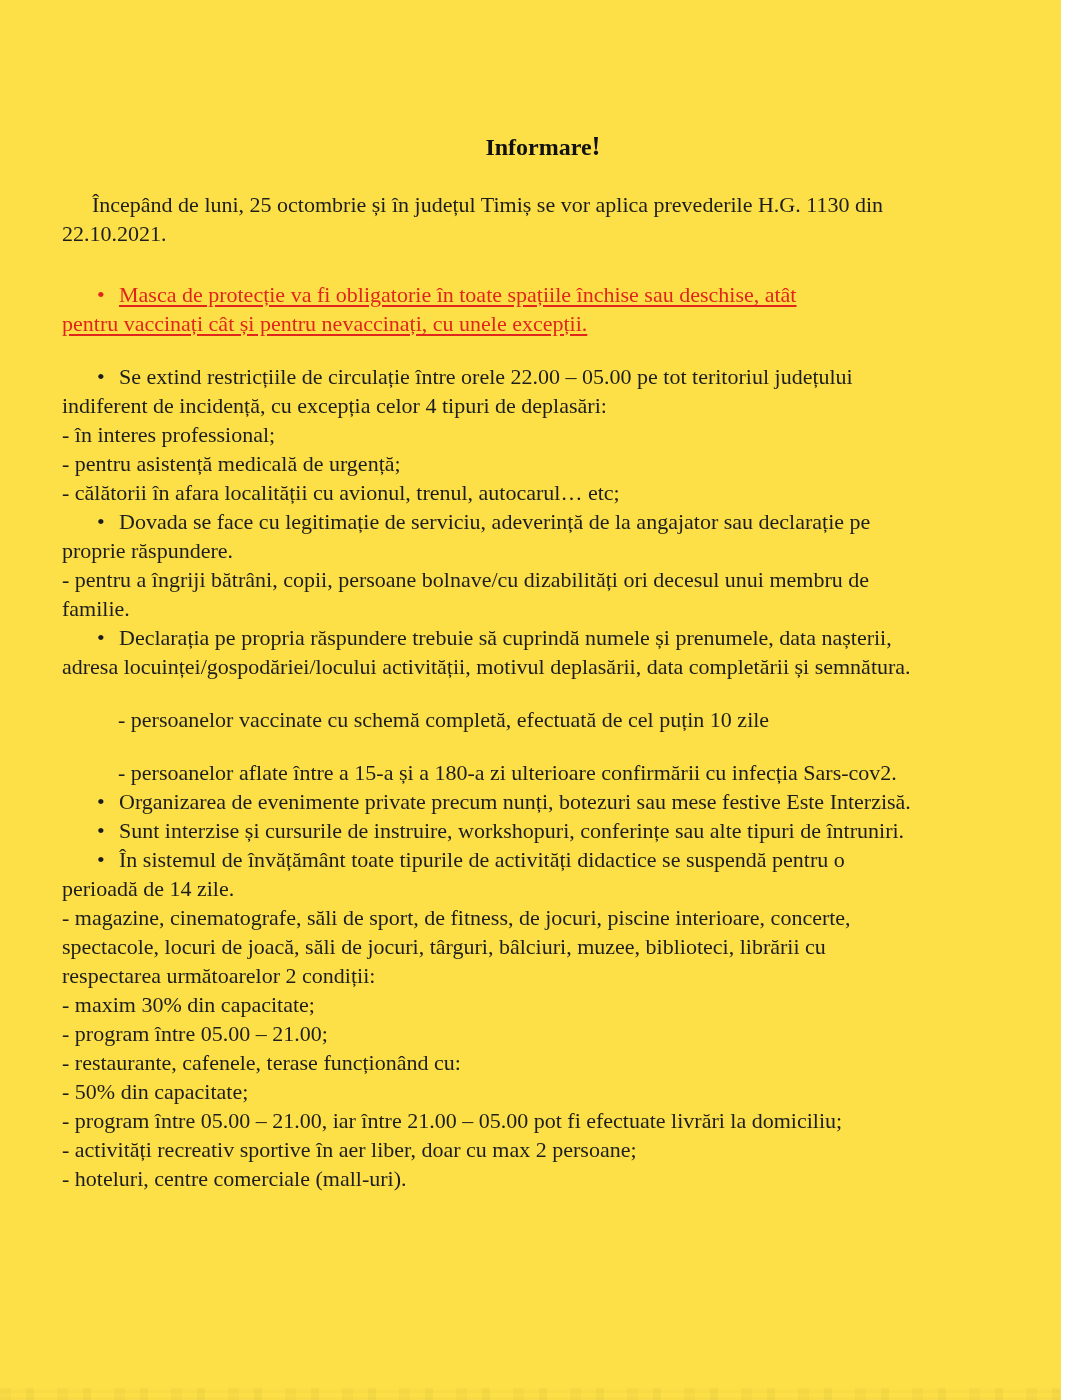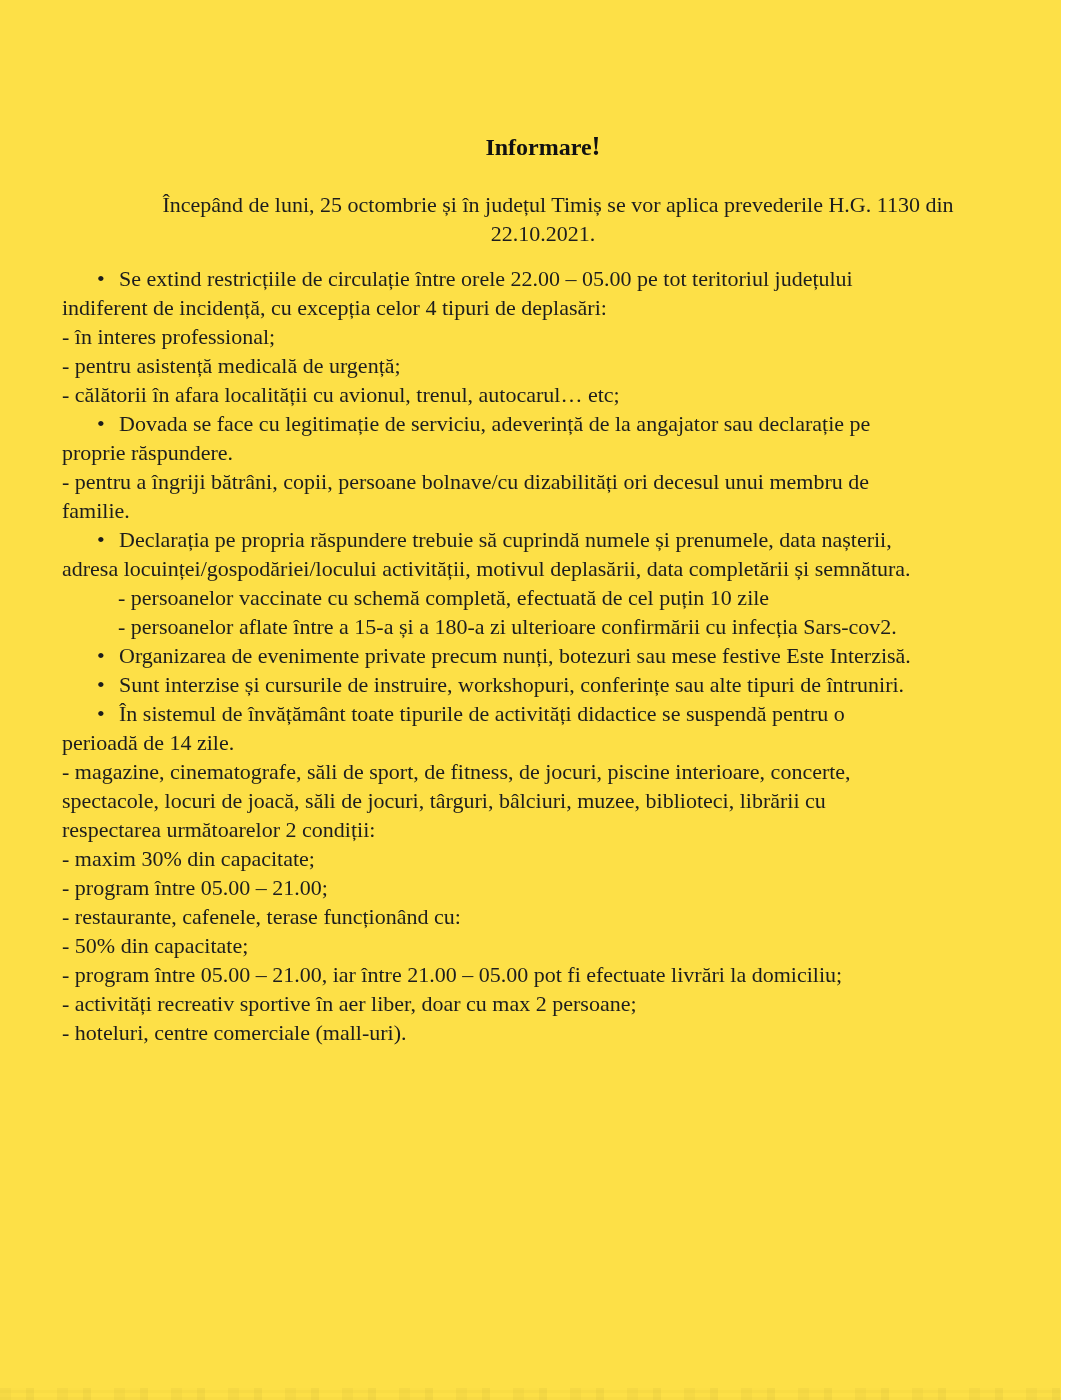--- a/index.html
+++ b/index.html
@@ -32,25 +32,25 @@
   }
   .doc-title .bang {
     font-weight: bold;
     font-size: 27px;
   }
   .block {
     font-size: 22px;
     line-height: 29px;
     margin: 0;
   }
-  .b-paragraph { text-indent: 30px; text-align: center; }
+  .b-paragraph { text-indent: 30px; }
   .b-bullet    { text-indent: 35px; }
-  .b-subdash   { padding-left: 56px; }
+  .b-subdash   { padding-left: 56px; margin-top: 24px; }
   .gap-a { margin-top: 32px; }
-  .gap-b { margin-top: 16px; }
+  .gap-b { margin-top: 24px; }
   .gap-c { margin-top: 28px; }
   .marker {
     display: inline-block;
     width: 22px;
     text-indent: 0;
   }
   .txt { white-space: pre-line; }
   .b-red { color: #e0261c; }
   .b-red .marker { color: #e0261c; }
   .b-red .txt {
@@ -80,20 +80,22 @@
 <body>
 
 <div class="page">
   <div class="content">
 
     <h1 class="doc-title"><span>Informare</span><span class="bang">!</span></h1>
 
     <p class="block b-paragraph"><span class="txt">Începând de luni, 25 octombrie și în județul Timiș se vor aplica prevederile H.G. 1130 din
 22.10.2021.</span></p>
 
+    <p class="block b-bullet b-red gap-a"><span class="marker">•</span><span class="txt">Masca de protecție va fi obligatorie în toate spațiile închise sau deschise, atât
+pentru vaccinați cât și pentru nevaccinați, cu unele excepții.</span></p>
 
     <p class="block b-bullet gap-b"><span class="marker">•</span><span class="txt">Se extind restricțiile de circulație între orele 22.00 – 05.00 pe tot teritoriul județului
 indiferent de incidență, cu excepția celor 4 tipuri de deplasări:</span></p>
 
     <p class="block b-dash"><span class="txt">- în interes professional;</span></p>
     <p class="block b-dash"><span class="txt">- pentru asistență medicală de urgență;</span></p>
     <p class="block b-dash"><span class="txt">- călătorii în afara localității cu avionul, trenul, autocarul… etc;</span></p>
     <p class="block b-bullet"><span class="marker">•</span><span class="txt">Dovada se face cu legitimație de serviciu, adeverință de la angajator sau declarație pe
 proprie răspundere.</span></p>
 

